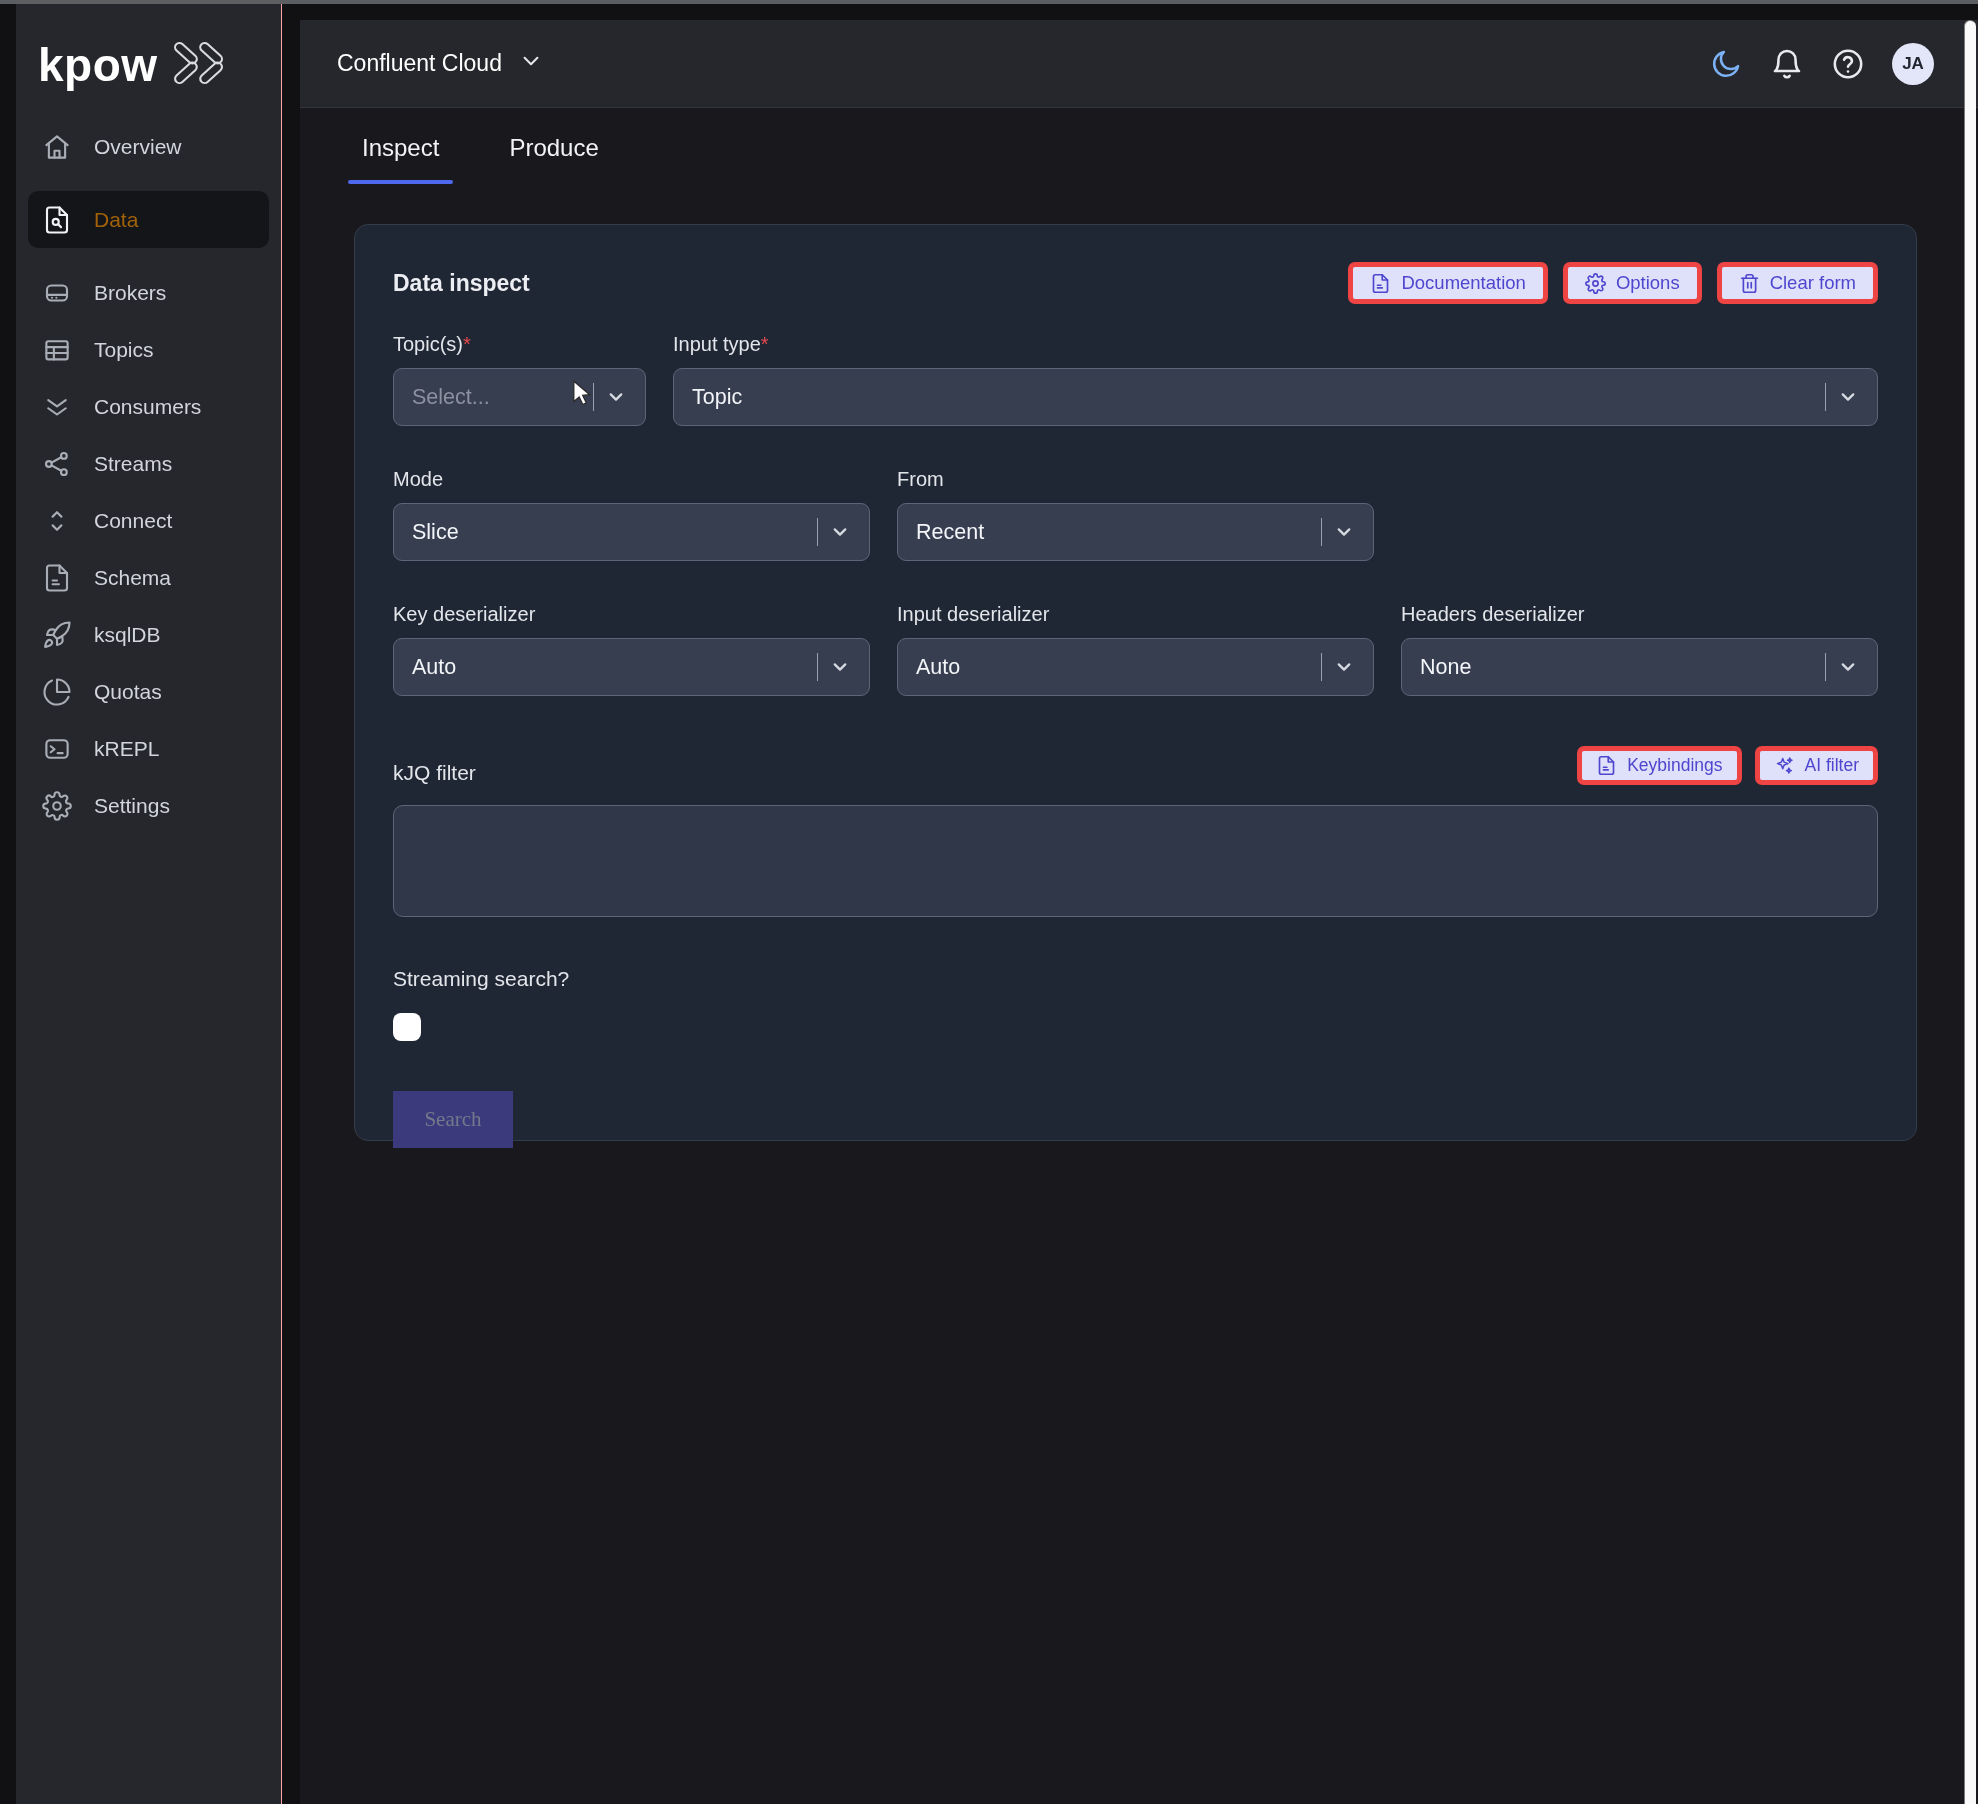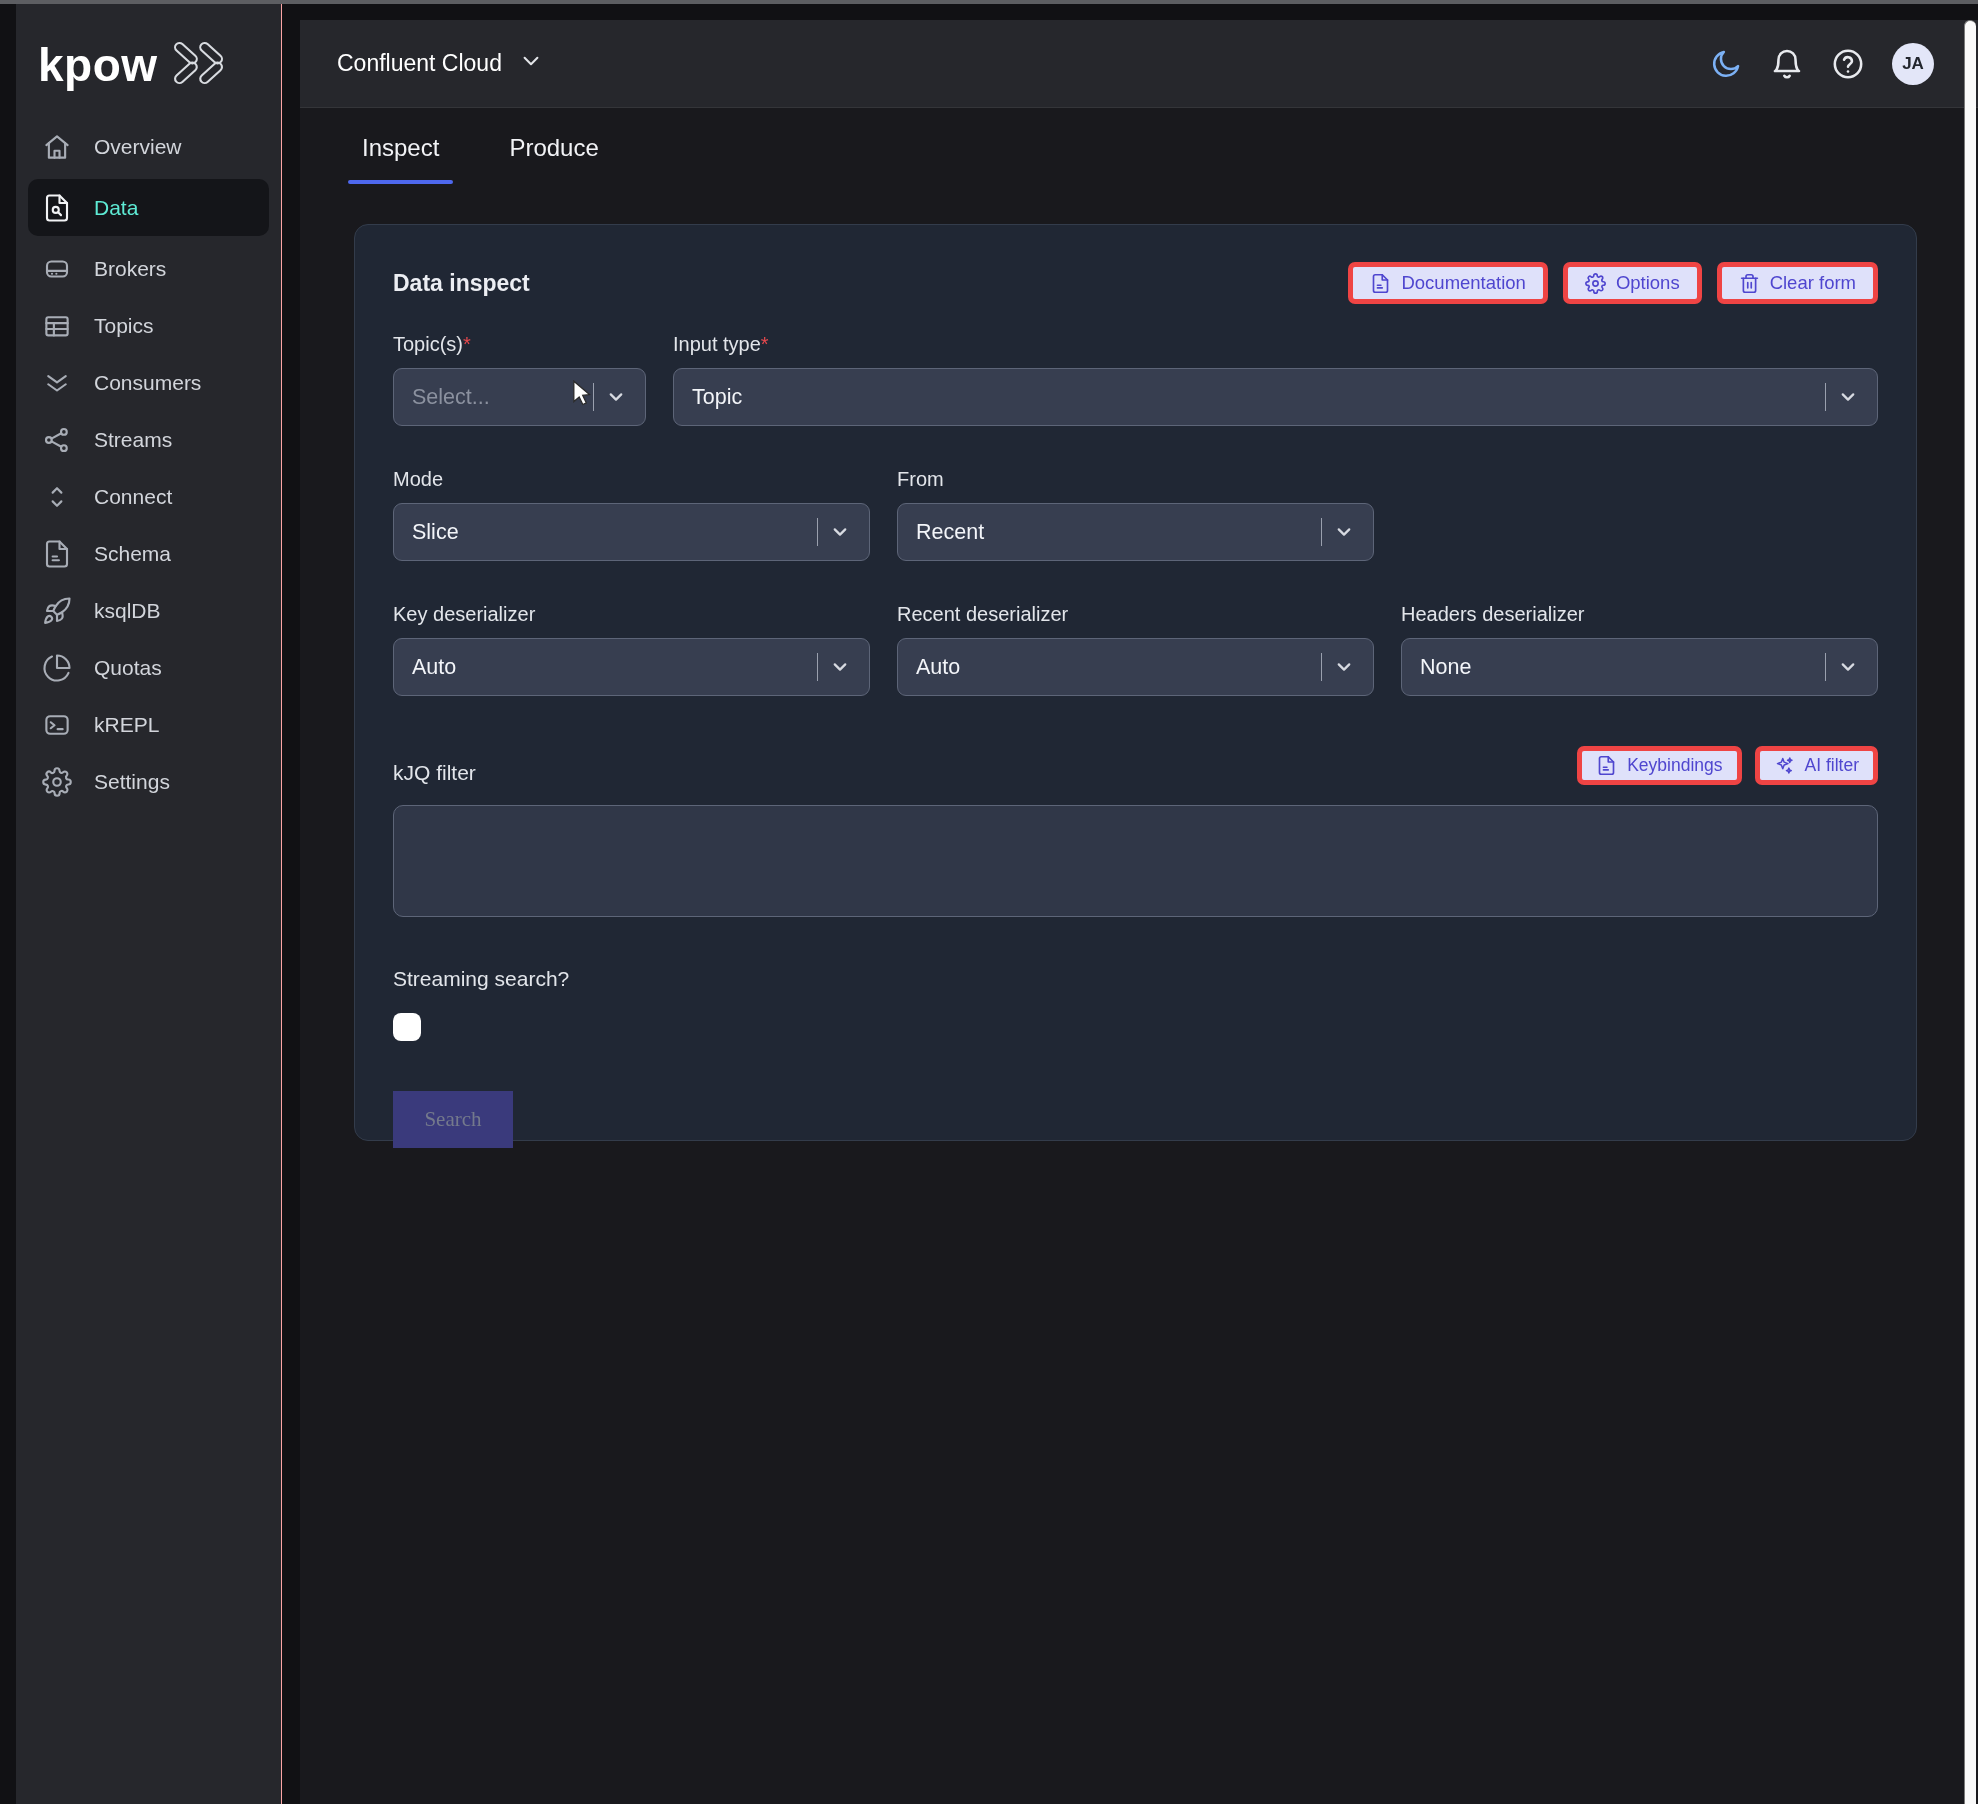--- a/index.html
+++ b/index.html
@@ -14,21 +14,21 @@
     border-left:1px solid #7a7a7a; border-top:1px solid #7a7a7a; border-radius:6px 6px 0 0; z-index:70; }
   
   .sidebar { position:absolute; top:4px; left:16px; bottom:0; width:266px; background:#26272c;
     border-right:1px solid #fca5a5; z-index:50; }
   .logo { display:flex; align-items:center; gap:14px; padding:30px 0 0 22px; height:92px; }
   .logo-text { font-size:46px; font-weight:bold; letter-spacing:.5px; color:#ffffff; }
   .nav { margin-top:22px; }
   .nav-item { display:flex; align-items:center; gap:22px; height:57px; padding-left:26px;
     color:#d2d5db; font-size:21px; cursor:pointer; }
   .nav-item .nico { width:30px; height:30px; flex:0 0 30px; color:#a8adb6; display:flex; align-items:center; }
-  .nav-item.active { background:#141519; border-radius:10px; margin:4px 12px; padding-left:14px; color:#5eead4; }
+  .nav-item.active { background:#141519; border-radius:10px; margin:16px 12px; padding-left:14px; color:#a16207; }
   .nav-item.active .nico { color:#f2f3f5; }
   .nico svg { width:30px; height:30px; }
   
   .topbar { position:absolute; top:20px; left:300px; right:0; height:88px; background:#26272c;
     border-bottom:1px solid #343539; display:flex; align-items:center; z-index:40; }
   .env-switch { display:flex; align-items:center; gap:18px; margin-left:37px; color:#fff; font-size:23px; cursor:pointer; }
   .env-switch svg { width:22px; height:22px; color:#e3e5e9; }
   .top-icons { margin-left:auto; display:flex; align-items:center; gap:27px; margin-right:44px; }
   .tico { width:34px; height:34px; color:#e8eaee; cursor:pointer; display:flex; }
   .tico svg { width:100%; height:100%; }
@@ -359,21 +359,21 @@
           <span class="val">Auto</span>
           <span class="sel-div"></span>
           <span class="sel-chev">
             <svg viewBox="0 0 24 24" fill="none" stroke="currentColor" stroke-width="3" stroke-linecap="round" stroke-linejoin="round">
                 <polyline points="5 8.5 12 15.5 19 8.5"></polyline>
               </svg>
           </span>
         </div>
       </div>
       <div>
-        <span class="lbl">Recent deserializer</span>
+        <span class="lbl">Input deserializer</span>
         <div class="select">
           <span class="val">Auto</span>
           <span class="sel-div"></span>
           <span class="sel-chev">
             <svg viewBox="0 0 24 24" fill="none" stroke="currentColor" stroke-width="3" stroke-linecap="round" stroke-linejoin="round">
                 <polyline points="5 8.5 12 15.5 19 8.5"></polyline>
               </svg>
           </span>
         </div>
       </div>

